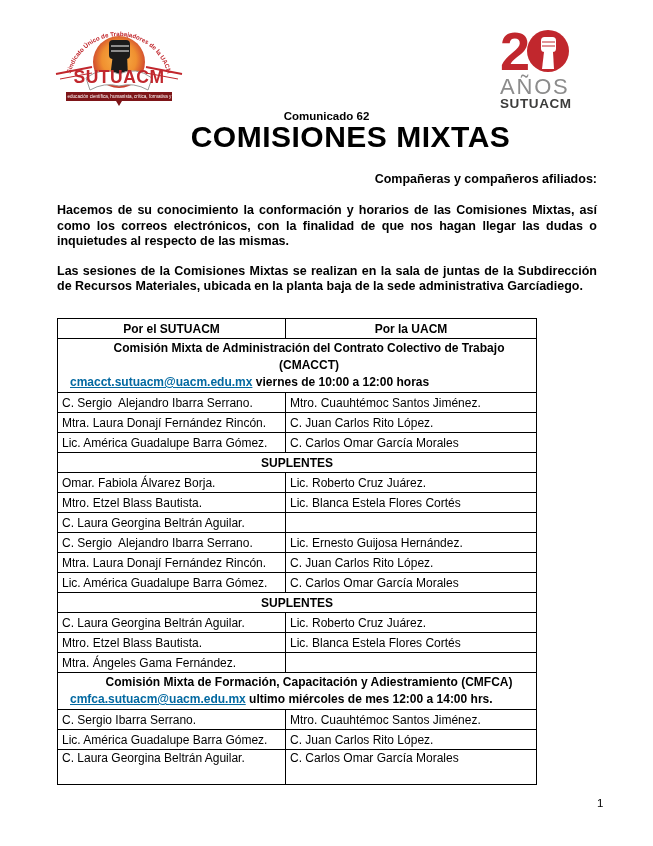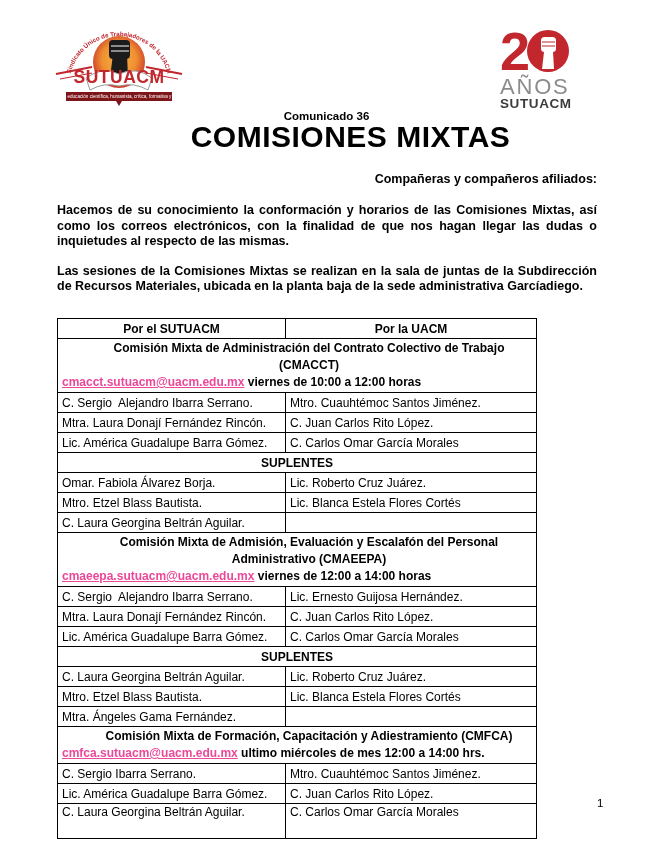--- a/index.html
+++ b/index.html
@@ -49,21 +49,21 @@
   table.commissions td{
     border:1px solid #000000;
     padding:1px 4px;
     vertical-align:middle;
     overflow:hidden;
   }
   td.col-head{font-weight:bold;text-align:center;height:17px;}
   td.section-cell{padding:1px 4px 2px 4px;}
   .section-title{font-weight:bold;text-align:center;line-height:17px;margin-left:24px;}
   .section-email{text-align:left;line-height:17px;font-weight:bold;}
-  a.email-link{color:#ec4899;text-decoration:underline;font-weight:bold;cursor:pointer;}
+  a.email-link{color:#0369a1;text-decoration:underline;font-weight:bold;cursor:pointer;margin-left:8px;}
   td.name{height:17px;white-space:pre-wrap;font-weight:normal;}
   td.suplentes{font-weight:bold;text-align:center;height:17px;}
   tr.tall td{height:32px;vertical-align:top;}
   
   .page-num{position:absolute;left:597px;top:797px;font-size:11.5px;}
 </style>
 </head>
 <body>
 
 <div class="page">
@@ -124,21 +124,21 @@
         <line x1="43" y1="25" x2="56" y2="25" stroke="#C1272D" stroke-width="1"></line>
         <line x1="43" y1="29" x2="56" y2="29" stroke="#C1272D" stroke-width="1"></line>
       </g>
 
       <text x="1" y="77" font-size="22" fill="#8C8C8C" letter-spacing="1.8">AÑOS</text>
 
       <text x="1" y="91" font-size="13.5" font-weight="bold" fill="#3C3C3B" letter-spacing="0.6">SUTUACM</text>
     </svg>
   </div>
 
-  <div class="comunicado">Comunicado 36</div>
+  <div class="comunicado">Comunicado 62</div>
   <div class="doc-title">COMISIONES MIXTAS</div>
 
   <div class="body-copy">
     <p class="salutation">Compañeras y compañeros afiliados:</p>
     <p>Hacemos de su conocimiento la conformación y horarios de las Comisiones Mixtas, así como los correos electrónicos, con la finalidad de que nos hagan llegar las dudas o inquietudes al respecto de las mismas.</p>
     <p>Las sesiones de la Comisiones Mixtas se realizan en la sala de juntas de la Subdirección de Recursos Materiales, ubicada en la planta baja de la sede administrativa Garcíadiego.</p>
   </div>
 
   <table class="commissions">
     <colgroup>
@@ -179,26 +179,20 @@
       <tr>
         <td class="name">Mtro. Etzel Blass Bautista.</td>
         <td class="name">Lic. Blanca Estela Flores Cortés</td>
       </tr>
       <tr>
         <td class="name">C. Laura Georgina Beltrán Aguilar.</td>
         <td class="name"></td>
       </tr>
 
       <tr>
-        <td class="section-cell" colspan="2">
-          <div class="section-title">Comisión Mixta de Admisión, Evaluación y Escalafón del Personal Administrativo (CMAEEPA)</div>
-          <div class="section-email"><a class="email-link">cmaeepa.sutuacm@uacm.edu.mx</a> <span>viernes de 12:00 a 14:00 horas</span></div>
-        </td>
-      </tr>
-      <tr>
         <td class="name">C. Sergio  Alejandro Ibarra Serrano.</td>
         <td class="name">Lic. Ernesto Guijosa Hernández.</td>
       </tr>
       <tr>
         <td class="name">Mtra. Laura Donají Fernández Rincón.</td>
         <td class="name">C. Juan Carlos Rito López.</td>
       </tr>
       <tr>
         <td class="name">Lic. América Guadalupe Barra Gómez.</td>
         <td class="name">C. Carlos Omar García Morales</td>

